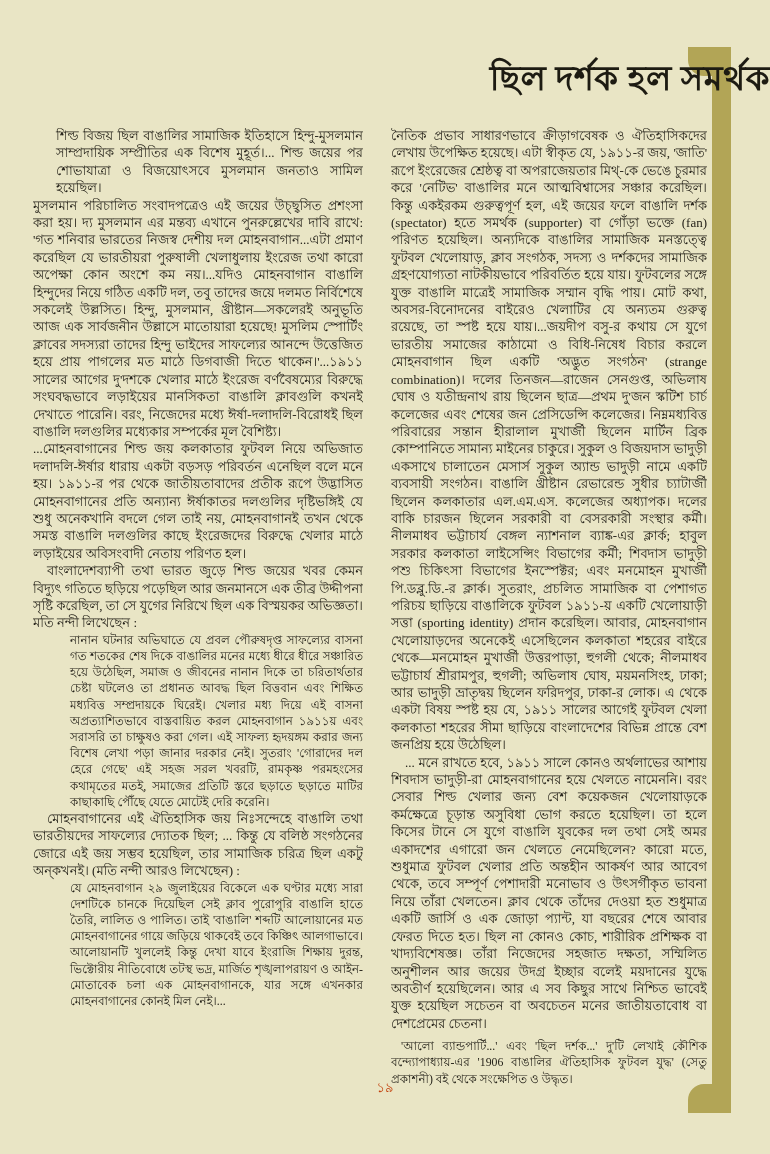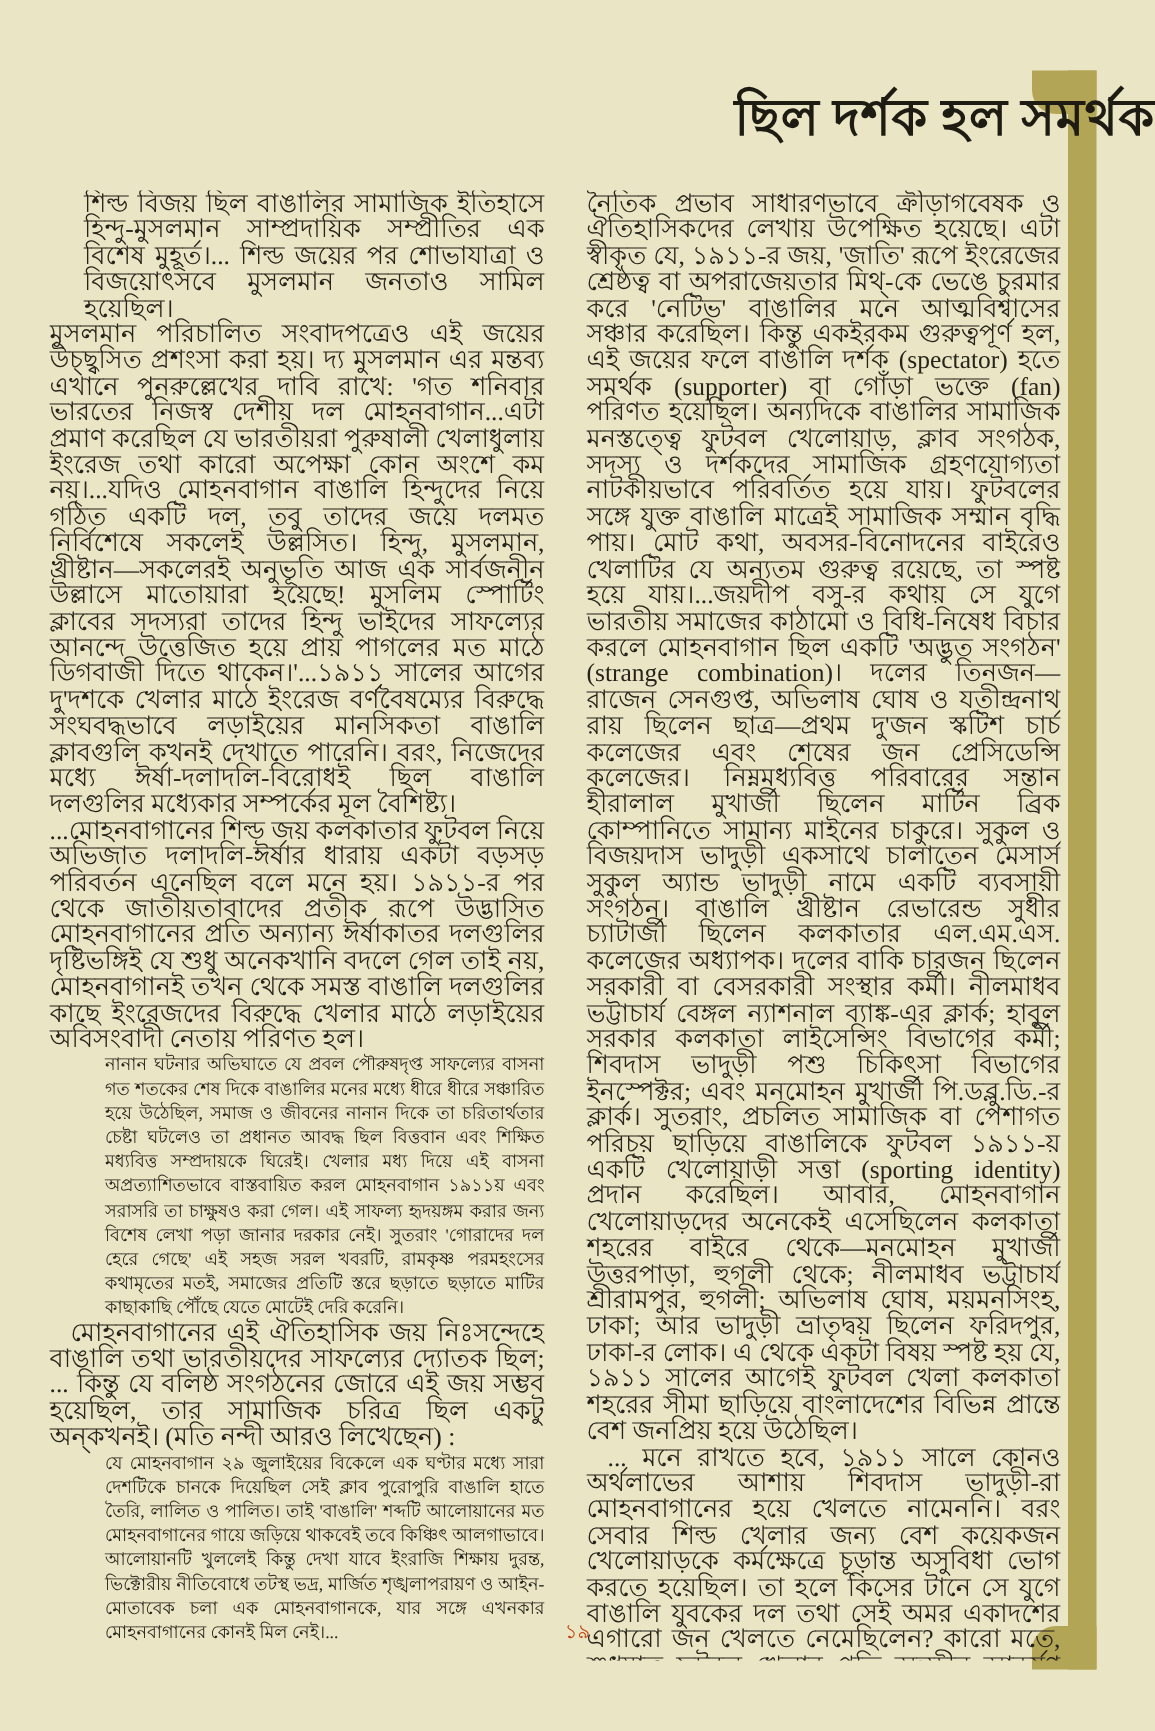--- a/index.html
+++ b/index.html
@@ -20,21 +20,21 @@
   }
   .columns{
     position:absolute;top:127px;left:33px;width:676px;height:980px;
     display:flex;gap:28px;
   }
   .col{height:980px;overflow:hidden;}
   .col-left{width:330px;}
   .col-right{width:316px;}
   .para{
     margin:0;padding:0;
-    font-size:17px;line-height:17.4px;
+    font-size:13px;line-height:17.4px;
     text-align:justify;
   }
   .para.body{}
   .para.body-inset{margin-left:23px;}
   .para.body-indent{text-indent:14px;}
   .para.quote{
     margin-left:37px;
     font-size:11.8px;line-height:16.2px;
   }
   .para.footnote{
@@ -68,20 +68,21 @@
   <div class="bracket-stem"></div>
   <div class="bracket-bottom"></div>
 
   <h1 class="title">ছিল দর্শক হল সমর্থক</h1>
 
   <div class="columns">
     <div class="col col-left">
         <p class="para body-inset">শিল্ড বিজয় ছিল বাঙালির সামাজিক ইতিহাসে হিন্দু-মুসলমান সাম্প্রদায়িক সম্প্রীতির এক বিশেষ মুহূর্ত।... শিল্ড জয়ের পর শোভাযাত্রা ও বিজয়োৎসবে মুসলমান জনতাও সামিল হয়েছিল।</p>
         <p class="para body">মুসলমান পরিচালিত সংবাদপত্রেও এই জয়ের উচ্ছ্বসিত প্রশংসা করা হয়। দ্য মুসলমান এর মন্তব্য এখানে পুনরুল্লেখের দাবি রাখে: 'গত শনিবার ভারতের নিজস্ব দেশীয় দল মোহনবাগান...এটা প্রমাণ করেছিল যে ভারতীয়রা পুরুষালী খেলাধুলায় ইংরেজ তথা কারো অপেক্ষা কোন অংশে কম নয়।...যদিও মোহনবাগান বাঙালি হিন্দুদের নিয়ে গঠিত একটি দল, তবু তাদের জয়ে দলমত নির্বিশেষে সকলেই উল্লসিত। হিন্দু, মুসলমান, খ্রীষ্টান—সকলেরই অনুভূতি আজ এক সার্বজনীন উল্লাসে মাতোয়ারা হয়েছে! মুসলিম স্পোর্টিং ক্লাবের সদস্যরা তাদের হিন্দু ভাইদের সাফল্যের আনন্দে উত্তেজিত হয়ে প্রায় পাগলের মত মাঠে ডিগবাজী দিতে থাকেন।'...১৯১১ সালের আগের দু'দশকে খেলার মাঠে ইংরেজ বর্ণবৈষম্যের বিরুদ্ধে সংঘবদ্ধভাবে লড়াইয়ের মানসিকতা বাঙালি ক্লাবগুলি কখনই দেখাতে পারেনি। বরং, নিজেদের মধ্যে ঈর্ষা-দলাদলি-বিরোধই ছিল বাঙালি দলগুলির মধ্যেকার সম্পর্কের মূল বৈশিষ্ট্য।</p>
         <p class="para body">...মোহনবাগানের শিল্ড জয় কলকাতার ফুটবল নিয়ে অভিজাত দলাদলি-ঈর্ষার ধারায় একটা বড়সড় পরিবর্তন এনেছিল বলে মনে হয়। ১৯১১-র পর থেকে জাতীয়তাবাদের প্রতীক রূপে উদ্ভাসিত মোহনবাগানের প্রতি অন্যান্য ঈর্ষাকাতর দলগুলির দৃষ্টিভঙ্গিই যে শুধু অনেকখানি বদলে গেল তাই নয়, মোহনবাগানই তখন থেকে সমস্ত বাঙালি দলগুলির কাছে ইংরেজদের বিরুদ্ধে খেলার মাঠে লড়াইয়ের অবিসংবাদী নেতায় পরিণত হল।</p>
+        <p class="para body-indent">বাংলাদেশব্যাপী তথা ভারত জুড়ে শিল্ড জয়ের খবর কেমন বিদ্যুৎ গতিতে ছড়িয়ে পড়েছিল আর জনমানসে এক তীব্র উদ্দীপনা সৃষ্টি করেছিল, তা সে যুগের নিরিখে ছিল এক বিস্ময়কর অভিজ্ঞতা। মতি নন্দী লিখেছেন :</p>
         <p class="para quote">নানান ঘটনার অভিঘাতে যে প্রবল পৌরুষদৃপ্ত সাফল্যের বাসনা গত শতকের শেষ দিকে বাঙালির মনের মধ্যে ধীরে ধীরে সঞ্চারিত হয়ে উঠেছিল, সমাজ ও জীবনের নানান দিকে তা চরিতার্থতার চেষ্টা ঘটলেও তা প্রধানত আবদ্ধ ছিল বিত্তবান এবং শিক্ষিত মধ্যবিত্ত সম্প্রদায়কে ঘিরেই। খেলার মধ্য দিয়ে এই বাসনা অপ্রত্যাশিতভাবে বাস্তবায়িত করল মোহনবাগান ১৯১১য় এবং সরাসরি তা চাক্ষুষও করা গেল। এই সাফল্য হৃদয়ঙ্গম করার জন্য বিশেষ লেখা পড়া জানার দরকার নেই। সুতরাং 'গোরাদের দল হেরে গেছে' এই সহজ সরল খবরটি, রামকৃষ্ণ পরমহংসের কথামৃতের মতই, সমাজের প্রতিটি স্তরে ছড়াতে ছড়াতে মাটির কাছাকাছি পৌঁছে যেতে মোটেই দেরি করেনি।</p>
         <p class="para body-indent">মোহনবাগানের এই ঐতিহাসিক জয় নিঃসন্দেহে বাঙালি তথা ভারতীয়দের সাফল্যের দ্যোতক ছিল; ... কিন্তু যে বলিষ্ঠ সংগঠনের জোরে এই জয় সম্ভব হয়েছিল, তার সামাজিক চরিত্র ছিল একটু অন্কখনই। (মতি নন্দী আরও লিখেছেন) :</p>
         <p class="para quote">যে মোহনবাগান ২৯ জুলাইয়ের বিকেলে এক ঘণ্টার মধ্যে সারা দেশটিকে চানকে দিয়েছিল সেই ক্লাব পুরোপুরি বাঙালি হাতে তৈরি, লালিত ও পালিত। তাই 'বাঙালি' শব্দটি আলোয়ানের মত মোহনবাগানের গায়ে জড়িয়ে থাকবেই তবে কিঞ্চিৎ আলগাভাবে। আলোয়ানটি খুললেই কিন্তু দেখা যাবে ইংরাজি শিক্ষায় দুরন্ত, ভিক্টোরীয় নীতিবোধে তটস্থ ভদ্র, মার্জিত শৃঙ্খলাপরায়ণ ও আইন-মোতাবেক চলা এক মোহনবাগানকে, যার সঙ্গে এখনকার মোহনবাগানের কোনই মিল নেই।...</p>
       </div>
     <div class="col col-right">
         <p class="para body">নৈতিক প্রভাব সাধারণভাবে ক্রীড়াগবেষক ও ঐতিহাসিকদের লেখায় উপেক্ষিত হয়েছে। এটা স্বীকৃত যে, ১৯১১-র জয়, 'জাতি' রূপে ইংরেজের শ্রেষ্ঠত্ব বা অপরাজেয়তার মিথ্-কে ভেঙে চুরমার করে 'নেটিভ' বাঙালির মনে আত্মবিশ্বাসের সঞ্চার করেছিল। কিন্তু একইরকম গুরুত্বপূর্ণ হল, এই জয়ের ফলে বাঙালি দর্শক (spectator) হতে সমর্থক (supporter) বা গোঁড়া ভক্তে (fan) পরিণত হয়েছিল। অন্যদিকে বাঙালির সামাজিক মনস্তত্ত্বে ফুটবল খেলোয়াড়, ক্লাব সংগঠক, সদস্য ও দর্শকদের সামাজিক গ্রহণযোগ্যতা নাটকীয়ভাবে পরিবর্তিত হয়ে যায়। ফুটবলের সঙ্গে যুক্ত বাঙালি মাত্রেই সামাজিক সম্মান বৃদ্ধি পায়। মোট কথা, অবসর-বিনোদনের বাইরেও খেলাটির যে অন্যতম গুরুত্ব রয়েছে, তা স্পষ্ট হয়ে যায়।...জয়দীপ বসু-র কথায় সে যুগে ভারতীয় সমাজের কাঠামো ও বিধি-নিষেধ বিচার করলে মোহনবাগান ছিল একটি 'অদ্ভুত সংগঠন' (strange combination)। দলের তিনজন—রাজেন সেনগুপ্ত, অভিলাষ ঘোষ ও যতীন্দ্রনাথ রায় ছিলেন ছাত্র—প্রথম দু'জন স্কটিশ চার্চ কলেজের এবং শেষের জন প্রেসিডেন্সি কলেজের। নিম্নমধ্যবিত্ত পরিবারের সন্তান হীরালাল মুখার্জী ছিলেন মার্টিন ব্রিক কোম্পানিতে সামান্য মাইনের চাকুরে। সুকুল ও বিজয়দাস ভাদুড়ী একসাথে চালাতেন মেসার্স সুকুল অ্যান্ড ভাদুড়ী নামে একটি ব্যবসায়ী সংগঠন। বাঙালি খ্রীষ্টান রেভারেন্ড সুধীর চ্যাটার্জী ছিলেন কলকাতার এল.এম.এস. কলেজের অধ্যাপক। দলের বাকি চারজন ছিলেন সরকারী বা বেসরকারী সংস্থার কর্মী। নীলমাধব ভট্টাচার্য বেঙ্গল ন্যাশনাল ব্যাঙ্ক-এর ক্লার্ক; হাবুল সরকার কলকাতা লাইসেন্সিং বিভাগের কর্মী; শিবদাস ভাদুড়ী পশু চিকিৎসা বিভাগের ইনস্পেক্টর; এবং মনমোহন মুখার্জী পি.ডব্লু.ডি.-র ক্লার্ক। সুতরাং, প্রচলিত সামাজিক বা পেশাগত পরিচয় ছাড়িয়ে বাঙালিকে ফুটবল ১৯১১-য় একটি খেলোয়াড়ী সত্তা (sporting identity) প্রদান করেছিল। আবার, মোহনবাগান খেলোয়াড়দের অনেকেই এসেছিলেন কলকাতা শহরের বাইরে থেকে—মনমোহন মুখার্জী উত্তরপাড়া, হুগলী থেকে; নীলমাধব ভট্টাচার্য শ্রীরামপুর, হুগলী; অভিলাষ ঘোষ, ময়মনসিংহ, ঢাকা; আর ভাদুড়ী ভ্রাতৃদ্বয় ছিলেন ফরিদপুর, ঢাকা-র লোক। এ থেকে একটা বিষয় স্পষ্ট হয় যে, ১৯১১ সালের আগেই ফুটবল খেলা কলকাতা শহরের সীমা ছাড়িয়ে বাংলাদেশের বিভিন্ন প্রান্তে বেশ জনপ্রিয় হয়ে উঠেছিল।</p>
         <p class="para body-indent">... মনে রাখতে হবে, ১৯১১ সালে কোনও অর্থলাভের আশায় শিবদাস ভাদুড়ী-রা মোহনবাগানের হয়ে খেলতে নামেননি। বরং সেবার শিল্ড খেলার জন্য বেশ কয়েকজন খেলোয়াড়কে কর্মক্ষেত্রে চূড়ান্ত অসুবিধা ভোগ করতে হয়েছিল। তা হলে কিসের টানে সে যুগে বাঙালি যুবকের দল তথা সেই অমর একাদশের এগারো জন খেলতে নেমেছিলেন? কারো মতে, শুধুমাত্র ফুটবল খেলার প্রতি অন্তহীন আকর্ষণ আর আবেগ থেকে, তবে সম্পূর্ণ পেশাদারী মনোভাব ও উৎসর্গীকৃত ভাবনা নিয়ে তাঁরা খেলতেন। ক্লাব থেকে তাঁদের দেওয়া হত শুধুমাত্র একটি জার্সি ও এক জোড়া প্যান্ট, যা বছরের শেষে আবার ফেরত দিতে হত। ছিল না কোনও কোচ, শারীরিক প্রশিক্ষক বা খাদ্যবিশেষজ্ঞ। তাঁরা নিজেদের সহজাত দক্ষতা, সম্মিলিত অনুশীলন আর জয়ের উদগ্র ইচ্ছার বলেই ময়দানের যুদ্ধে অবতীর্ণ হয়েছিলেন। আর এ সব কিছুর সাথে নিশ্চিত ভাবেই যুক্ত হয়েছিল সচেতন বা অবচেতন মনের জাতীয়তাবোধ বা দেশপ্রেমের চেতনা।</p>
         <p class="para footnote">'আলো ব্যান্ডপার্টি...' এবং 'ছিল দর্শক...' দু'টি লেখাই কৌশিক বন্দ্যোপাধ্যায়-এর '1906 বাঙালির ঐতিহাসিক ফুটবল যুদ্ধ' (সেতু প্রকাশনী) বই থেকে সংক্ষেপিত ও উদ্ধৃত।</p>
       </div>
   </div>

